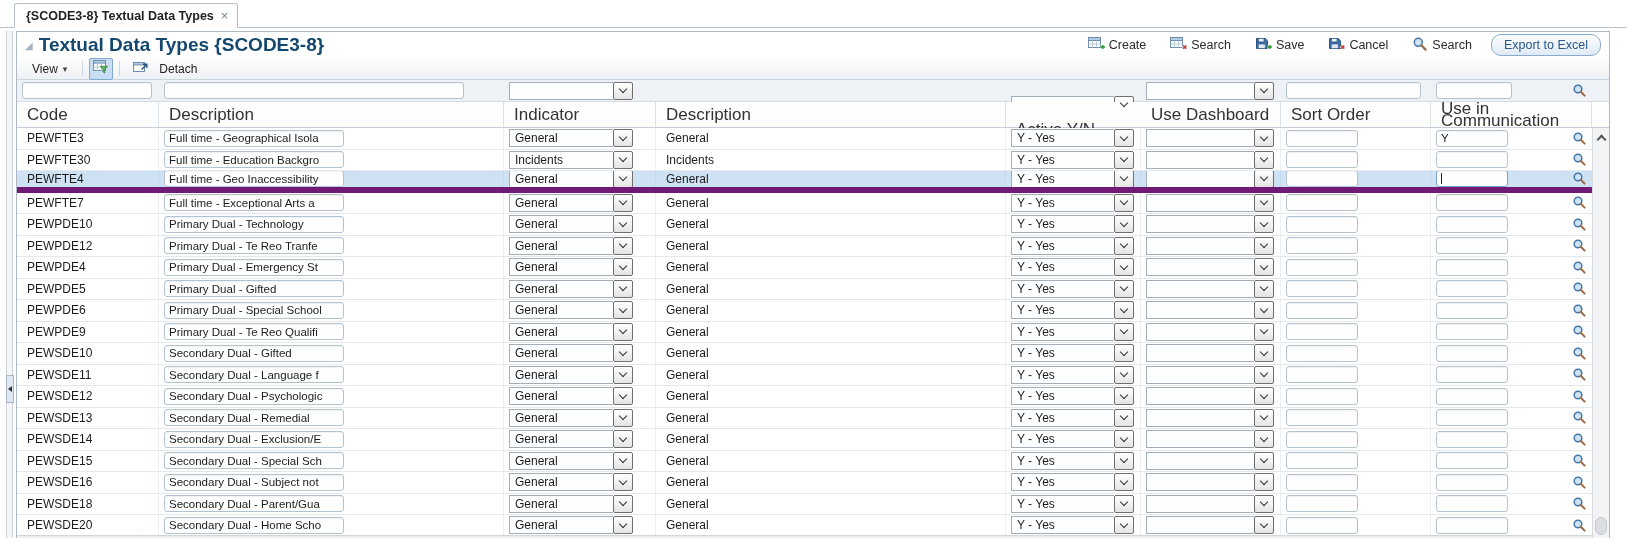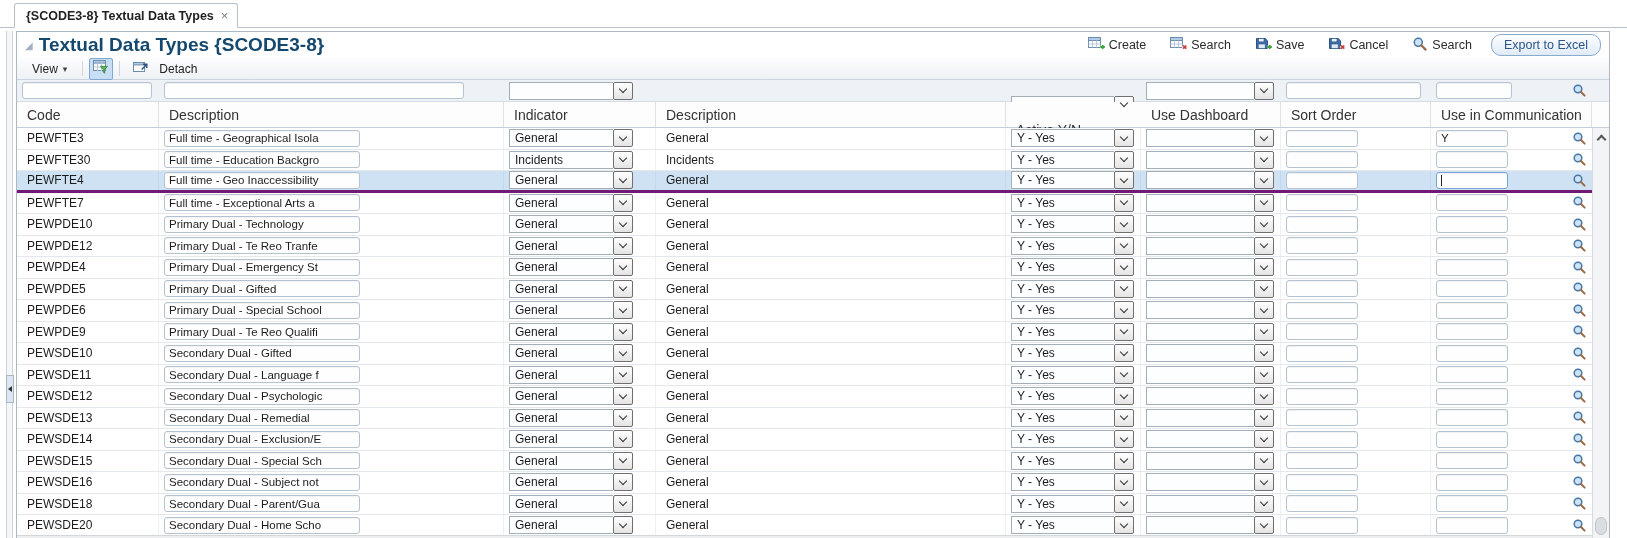--- a/index.html
+++ b/index.html
@@ -48,41 +48,41 @@
   .detach-btn{ display:flex; align-items:center; gap:10px; padding:2px 7px; color:#222; }
 
   
   .filter-row{ height:22px; background:#eef2f7; border-bottom:1px solid #d6dce4;
                display:flex; align-items:center; }
   .fcell{ height:100%; display:flex; align-items:center; }
 
   
   .header-row{ height:26px; display:flex; background:#fdfdfe; border-bottom:1px solid #c6cedb; }
   .th{ display:flex; align-items:center; padding-left:10px; color:#333; border-right:1px solid #dde2e9;
-       font-size:14px; line-height:12px; }
+       font-size:17px; line-height:12px; }
   .th.wrap{ white-space:normal; width:161px; }
 
   
   .rows{ flex:1; overflow:hidden; position:relative; width:1575px; }
   .tr{ height:21.5px; display:flex; align-items:flex-end; border-bottom:1px solid #e4e8ed; background:#fff; }
-  .tr.selected{ background:#cfe2f4; border-bottom:3px solid #701a75; }
+  .tr.selected{ background:#cfe2f4; border-bottom:6px solid #701a75; }
   .td{ height:100%; display:flex; align-items:center; border-right:1px solid #eceff3; overflow:hidden; }
   .tr.selected .td{ border-right-color:#c4d9ee; }
   .plain{ padding-left:10px; color:#1c1c1c; white-space:nowrap; overflow:hidden; }
 
   
   .c-code{ width:142px; }  .c-desc{ width:345px; } .c-ind{ width:152px; } .c-desc2{ width:350px; }
   .c-active{ width:135px;margin-top:28px; } .c-dash{ width:140px; } .c-sort{ width:150px; } .c-comm{ width:161px; border-right:none; }
 
   
   .textbox{ display:inline-flex; align-items:center; height:17px; background:#fefeff;
             border:1px solid #b5c3d1; border-radius:3px; padding:0 4px; margin-left:5px;
             white-space:nowrap; overflow:hidden; font-size:11.5px; color:#1c1c1c;
             box-shadow:inset 0 1px 1px rgba(0,0,0,.05); }
-  .w180{ width:196px; } .w130{ width:130px; } .w300{ width:300px; } .w135{ width:135px; }
+  .w180{ width:180px; } .w130{ width:130px; } .w300{ width:300px; } .w135{ width:135px; }
   .w76{ width:76px; } .w72{ width:72px; }
   .comm-box.focused{ border-color:#7aa4cf; }
   .comm-box.focused::before{ content:""; display:inline-block; width:1px; height:11px; background:#222; }
 
   .combo{ display:inline-flex; align-items:center; margin-left:5px; height:18px; }
   .combo-field{ display:inline-flex; align-items:center; height:18px; background:#fdfeff;
                 border:1px solid #a3aeb9; border-right:none; padding:0 5px; white-space:nowrap;
                 overflow:hidden; font-size:12px; color:#1c1c1c; }
   .cf104{ width:104px; } .cf103{ width:103px; } .cf108{ width:108px; }
   .combo-btn{ width:20px; height:18px; background:linear-gradient(#ffffff,#e4e4e4);

